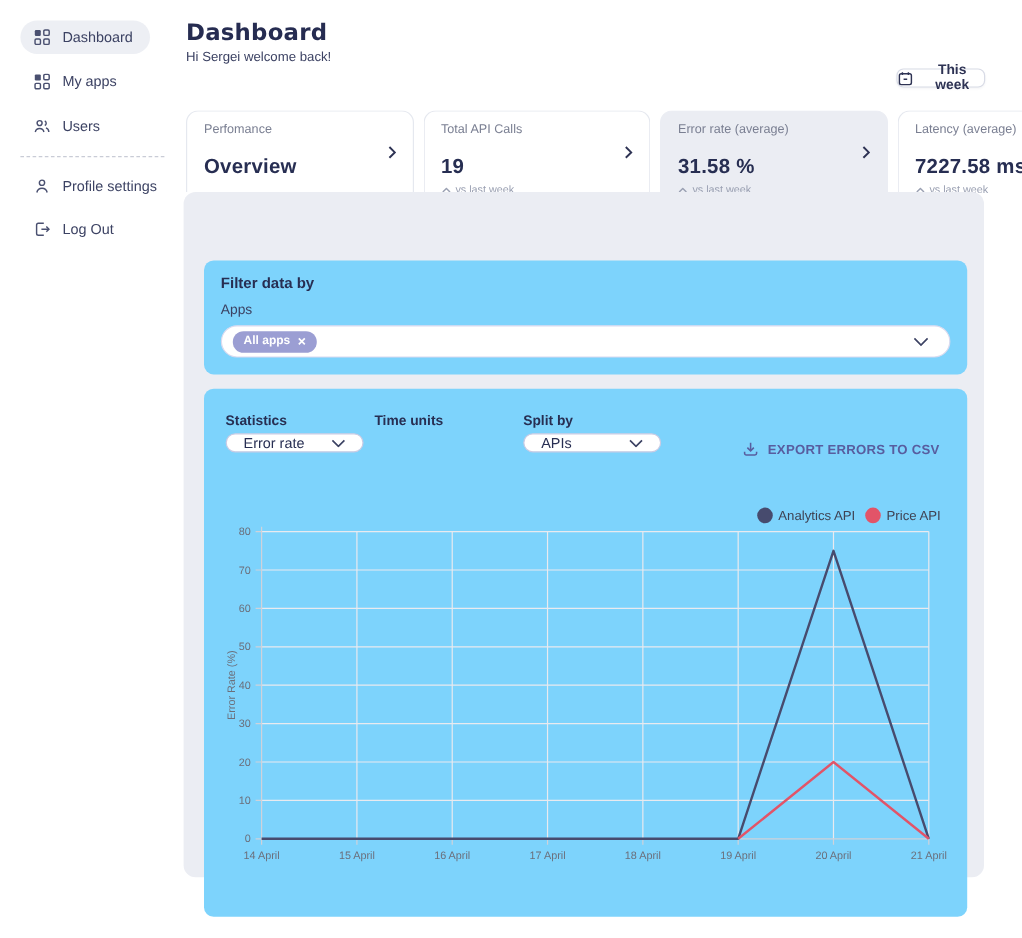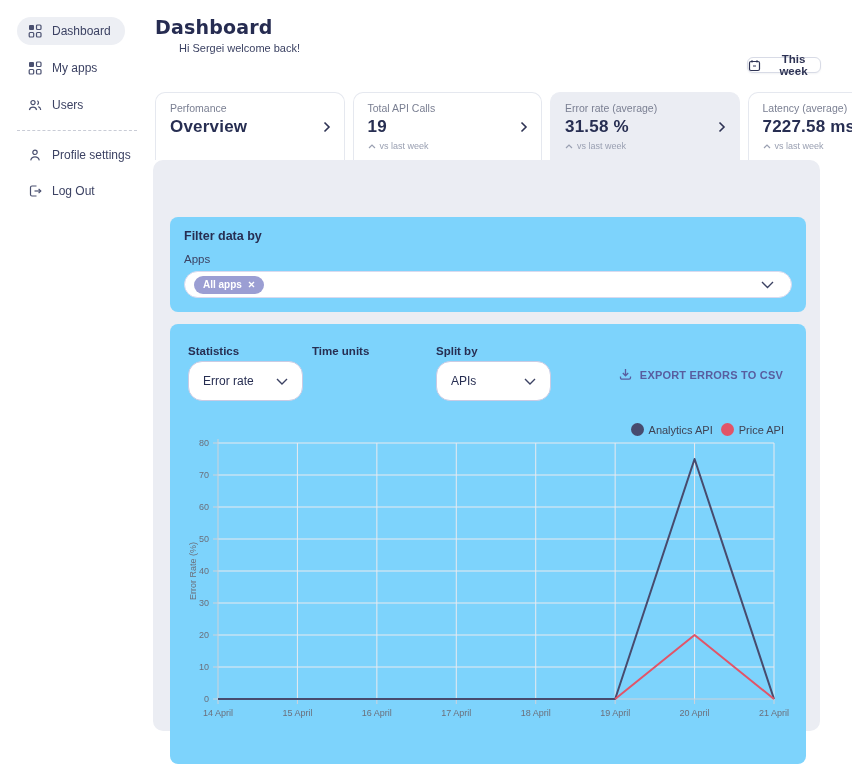--- a/index.html
+++ b/index.html
@@ -12,54 +12,54 @@
   .side-item { position:absolute; left:17px; display:flex; align-items:center; gap:10px;
     height:28px; padding:0 14px 0 11px; border-radius:16px; cursor:pointer;
     font-size:12px; color:#3c4263; white-space:nowrap; }
   .side-item.active { background:#edeff4; }
   .side-item .ic { display:flex; align-items:center; color:#4a5070; }
   .side-divider { position:absolute; left:17px; top:130px; width:120px; border-top:1px dashed #c9ccd6; }
 
   
   .page-title { position:absolute; left:155px; top:16px; font-family:"DejaVu Sans", sans-serif;
     font-size:19px; font-weight:bold; color:#262c51; letter-spacing:0.2px; }
-  .greeting { position:absolute; left:155px; top:42px; font-size:11px; color:#3c4263;margin-left:24px; }
+  .greeting { position:absolute; left:155px; top:42px; font-size:11px; color:#3c4263; }
   .week-btn { position:absolute; top:57px; left:747px; width:74px; height:16px; background:#fff;
     border:1px solid #d8dbe6; border-radius:6px; box-shadow:0 1px 2px rgba(40,45,80,.06);
     display:flex; align-items:center; justify-content:center; gap:6px;
     font-size:11.5px; font-weight:bold; color:#2e3354; cursor:pointer; }
 
   
   .cards { position:absolute; left:155px; top:92px; width:782px; display:flex; gap:8px; }
   .card { flex:1; height:68px; background:#fff; border:1px solid #e5e8ef; border-bottom:none;
     border-radius:10px 10px 0 0; padding:9px 12px 0 14px; position:relative; cursor:pointer; }
   .card.active { background:#ebedf3; border-color:#ebedf3; }
   .card-label { font-size:10.5px; color:#7a7f92; }
-  .card-value { font-size:17px; font-weight:bold; color:#272e52; margin-top:3px; letter-spacing:0.2px; }
+  .card-value { font-size:17px; font-weight:bold; color:#272e52; margin-top:15px; letter-spacing:0.2px; }
   .card-delta { display:flex; align-items:center; gap:4px; font-size:9px; color:#9aa0b2; margin-top:4px; }
   .card-chevron { position:absolute; right:13px; top:50%; transform:translateY(-50%); color:#2e3354; display:flex; }
 
   
   .region { position:absolute; left:153px; top:160px; width:667px; height:571px;
     background:#ebedf3; border-radius:10px; }
   .panel { position:absolute; left:17px; width:636px; background:#7dd3fc; border-radius:8px;margin-top:45px; }
   .filter-panel { top:12px; height:95px; padding:12px 14px; }
   .filter-title { font-size:12.5px; font-weight:bold; color:#272e52; }
   .filter-sub { font-size:11.5px; color:#3c4263; margin-top:10px; }
   .apps-select { margin-top:6px; height:27px; border:1px solid #d9daef; border-radius:14px;
     background:#fff; display:flex; align-items:center; padding:0 16px 0 9px; cursor:pointer; position:relative; }
   .chip { display:flex; align-items:center; gap:6px; background:#9b9ed3; color:#fff;
     font-size:10px; font-weight:bold; border-radius:10px; height:18px; padding:0 9px; cursor:pointer; }
   .chip .x { display:flex; }
   .apps-select .dd { position:absolute; right:17px; top:50%; transform:translateY(-50%); color:#3c4263; display:flex; }
 
   
   .chart-panel { top:119px; height:440px; }
   .ctl-label { position:absolute; font-size:11.5px; font-weight:bold; color:#272e52; top:21px; }
-  .select { position:absolute; top:37px; width:115px; height:40px; border:1px solid #c9cbe4;
+  .select { position:absolute; top:37px; width:115px; height:16px; border:1px solid #c9cbe4;
     border-radius:14px; background:#fff; display:flex; align-items:center;
     padding:0 14px; font-size:12px; color:#272e52; cursor:pointer; }
   .select.focused { border:2px solid #2b5bd7; }
   .select .dd { margin-left:auto; color:#3c4263; display:flex; }
   .export-link { position:absolute; right:23px; top:44px; display:flex; align-items:flex-end; gap:8px;
     font-size:11px; font-weight:bold; color:#585d9f; letter-spacing:0.2px; cursor:pointer; }
   .legend { position:absolute; right:22px; top:99px; display:flex; align-items:center; gap:8px; }
   .legend-item { display:flex; align-items:center; gap:5px; font-size:11px; color:#3f4354; cursor:pointer; }
   .legend-dot { width:13px; height:13px; border-radius:50%; display:inline-block; }
   .chart-svg { position:absolute; left:0; top:114px; }

